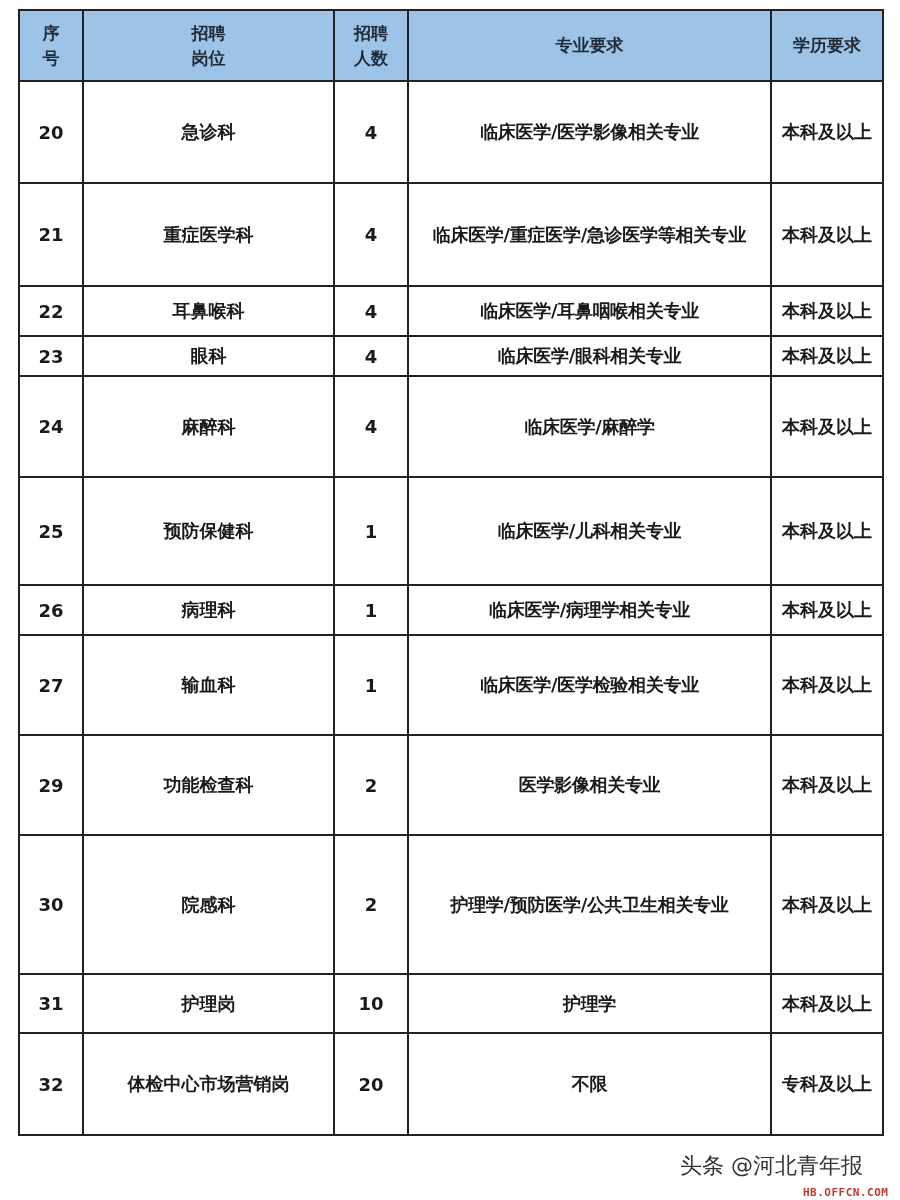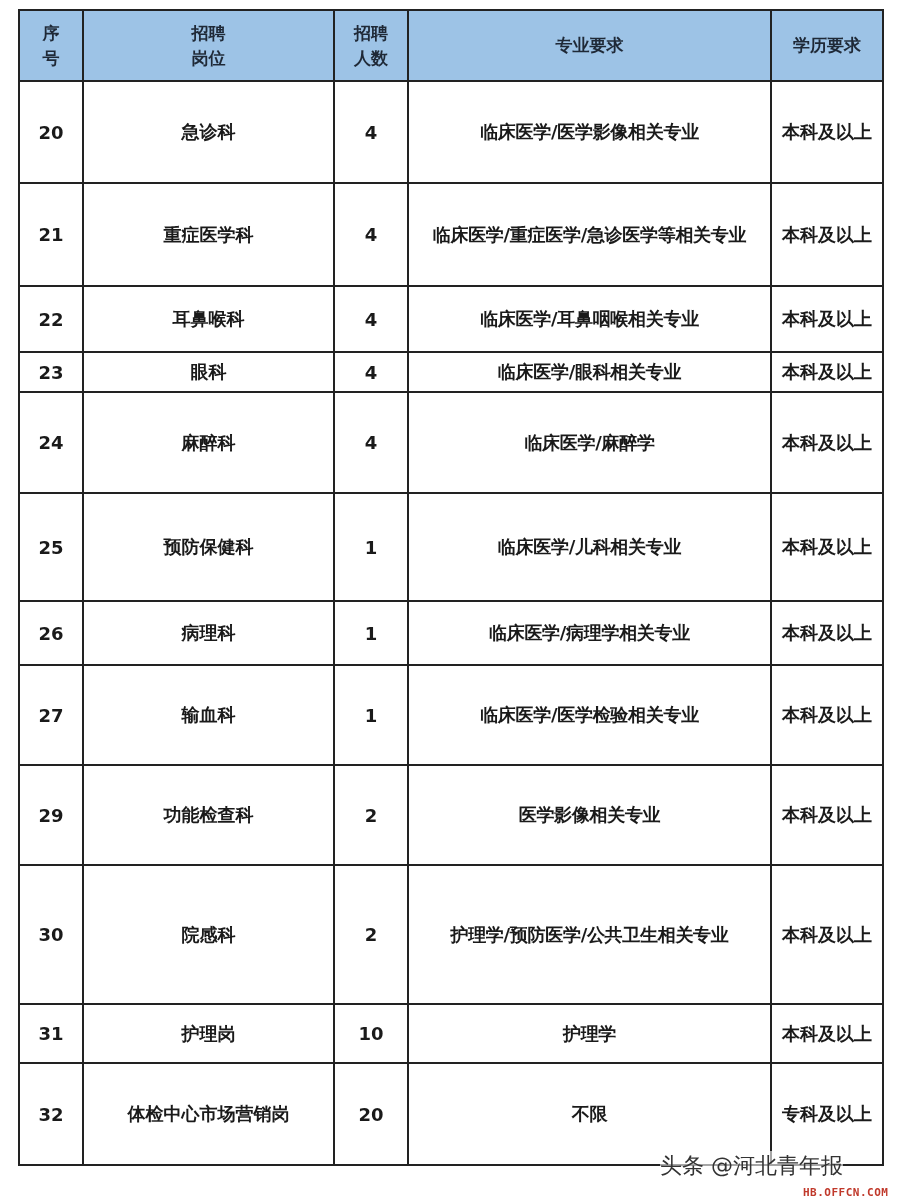--- a/index.html
+++ b/index.html
@@ -14,21 +14,21 @@
     border: 2px solid #222;
     text-align: center; vertical-align: middle;
     font-weight: bold; color: #1a1a1a; font-size: 18px;
     padding: 0 2px; overflow: hidden; white-space: nowrap;
   }
   table.recruit th {
     background: #9dc3e6; color: #1f2937; font-size: 17px; line-height: 25px;
   }
   table.recruit td.major { font-size: 18px; letter-spacing: -0.3px; }
   .watermark {
-    position: absolute; left: 660px; top: 1151px;
+    position: absolute; left: 680px; top: 1151px;
     font-size: 22px; color: #333; font-weight: normal;
     background: rgba(255,255,255,0.6);
     text-align: right;
   }
   .site-mark {
     position: absolute; left: 803px; top: 1186px;
     font-size: 11px; color: #c0392b; font-weight: bold;
     font-family: "DejaVu Sans Mono", monospace; letter-spacing: 0.5px;
   }
 </style>
@@ -69,21 +69,21 @@
         <td class="major">临床医学/医学影像相关专业</td>
         <td>本科及以上</td>
       </tr>
       <tr style="height: 103px;">
         <td>21</td>
         <td>重症医学科</td>
         <td>4</td>
         <td class="major">临床医学/重症医学/急诊医学等相关专业</td>
         <td>本科及以上</td>
       </tr>
-      <tr style="height: 66px; margin-left: 36px;">
+      <tr style="height: 50px; margin-left: 36px;">
         <td>22</td>
         <td>耳鼻喉科</td>
         <td>4</td>
         <td class="major">临床医学/耳鼻咽喉相关专业</td>
         <td>本科及以上</td>
       </tr>
       <tr style="height: 40px; border-radius: 11px;">
         <td>23</td>
         <td>眼科</td>
         <td>4</td>
@@ -97,21 +97,21 @@
         <td class="major">临床医学/麻醉学</td>
         <td>本科及以上</td>
       </tr>
       <tr style="height: 108px;">
         <td>25</td>
         <td>预防保健科</td>
         <td>1</td>
         <td class="major">临床医学/儿科相关专业</td>
         <td>本科及以上</td>
       </tr>
-      <tr style="height: 64px; padding-left: 36px;">
+      <tr style="height: 50px; padding-left: 36px;">
         <td>26</td>
         <td>病理科</td>
         <td>1</td>
         <td class="major">临床医学/病理学相关专业</td>
         <td>本科及以上</td>
       </tr>
       <tr style="height: 100px;">
         <td>27</td>
         <td>输血科</td>
         <td>1</td>

